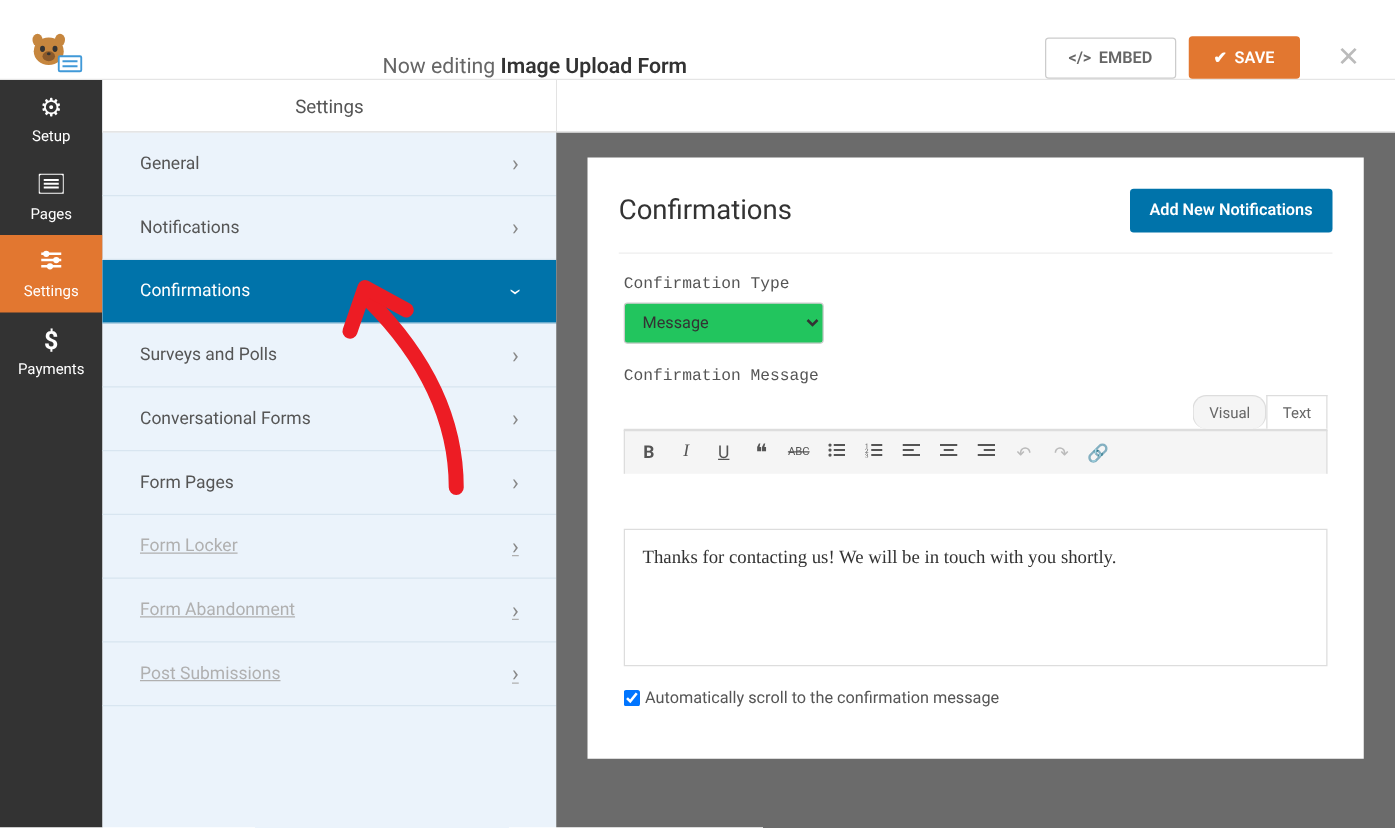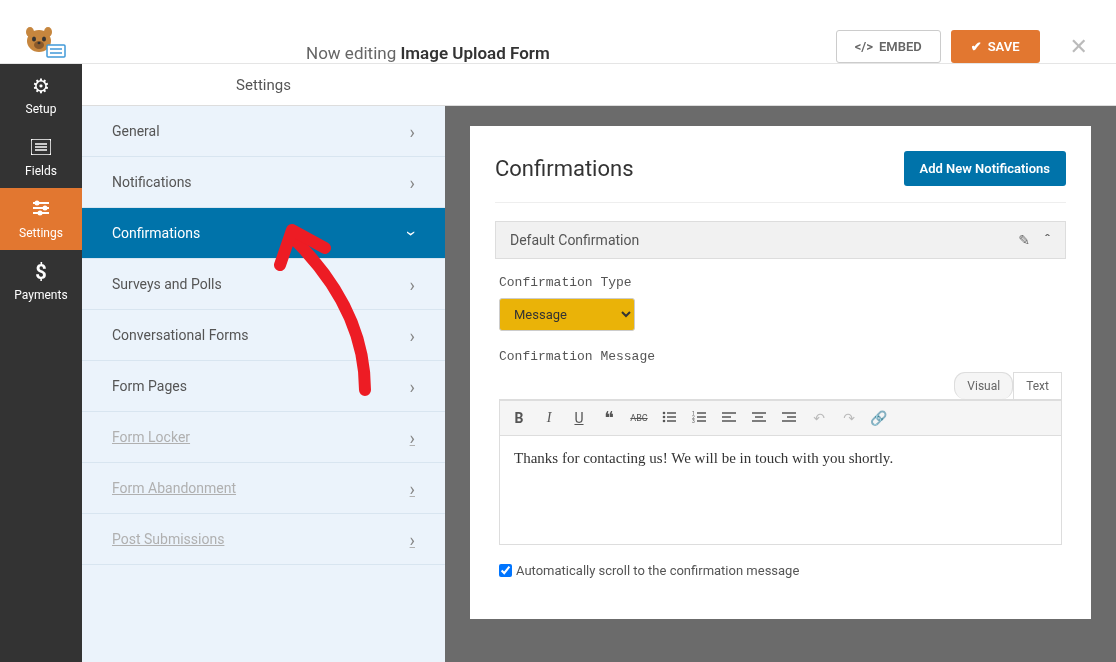--- a/index.html
+++ b/index.html
@@ -32,28 +32,28 @@
     .content-header { height: 42px; background: #fff; border-bottom: 1px solid #ddd; position: absolute; top: 0; left: 0; right: 0; }
     .panel { background: #fff; margin: 20px 25px; padding: 25px; }
     .panel-head { display: flex; justify-content: space-between; align-items: center; padding-bottom: 16px; border-bottom: 1px solid #eee; }
     .panel-title { font-size: 22px; font-weight: 400; color: #333; }
     .btn-add { background: #0073aa; color: #fff; border: none; padding: 10px 16px; font-size: 13px; font-weight: 600; cursor: pointer; border-radius: 3px; }
     
     .confirm-header { background: #f1f1f1; border: 1px solid #ddd; padding: 10px 14px; display: flex; align-items: center; justify-content: space-between; margin-top: 18px; font-size: 14px; color: #555; }
     .confirm-actions { display: flex; gap: 14px; color: #666; }
     .confirm-body { padding: 16px 4px; }
     .field-label { font-size: 13px; color: #555; margin-bottom: 8px; display: block; font-family: Liberation Mono, monospace; }
-    .select-field { width: 136px; padding: 7px 10px; border: 1px solid #ccc; border-radius: 3px; font-size: 13px; color: #333; background: #eab308; margin-bottom: 18px; }
+    .select-field { width: 160px; padding: 7px 10px; border: 1px solid #ccc; border-radius: 3px; font-size: 13px; color: #333; background: #22c55e; margin-bottom: 18px; }
     
     .editor-tabs { display: flex; justify-content: flex-end; gap: 0; border-bottom: 1px solid #ddd; }
     .editor-tab { padding: 6px 12px; font-size: 12px; color: #666; border: 1px solid #ddd; border-bottom: none; background: #fff; cursor: pointer; }
     .editor-tab.active { background: #f5f5f5; border-radius: 11px; }
     .editor-toolbar { background: #f5f5f5; border: 1px solid #ddd; border-bottom: none; padding: 6px 10px; display: flex; gap: 12px; align-items: center; color: #555; font-size: 14px; }
     .editor-toolbar span { cursor: pointer; width: 18px; text-align: center; }
-    .editor-area { border: 1px solid #ddd; min-height: 110px; padding: 14px; font-family: Georgia, serif; font-size: 15px; color: #333; }
+    .editor-area { border: 1px solid #ddd; min-height: 110px; padding: 14px; font-family: Georgia, serif; font-size: 15px; color: #333; margin-top: 44px; }
     .checkbox-row { margin-top: 18px; display: flex; align-items: center; gap: 4px; font-size: 13px; color: #555; }
     
     .annotation-arrow { position: absolute; left: 270px; top: 220px; pointer-events: none; z-index: 50; }
   </style>
 </head>
 <body>
 
 <div class="header">
   <div class="logo">
     <svg width="50" height="40" viewBox="0 0 50 40">
@@ -96,21 +96,21 @@
     </div>
     <div class="sidebar-item">
       <span class="icon">
         <svg width="20" height="16" viewBox="0 0 20 16">
             <rect x="0" y="0" width="20" height="16" rx="2" fill="none" stroke="#fff" stroke-width="1.5"></rect>
             <line x1="4" y1="5" x2="16" y2="5" stroke="#fff" stroke-width="1.5"></line>
             <line x1="4" y1="8" x2="16" y2="8" stroke="#fff" stroke-width="1.5"></line>
             <line x1="4" y1="11" x2="16" y2="11" stroke="#fff" stroke-width="1.5"></line>
           </svg>
       </span>
-      <span>Fields</span>
+      <span>Pages</span>
     </div>
     <div class="sidebar-item active">
       <span class="icon">
         <svg width="20" height="18" viewBox="0 0 20 18">
             <line x1="2" y1="4" x2="18" y2="4" stroke="#fff" stroke-width="2"></line>
             <circle cx="6" cy="4" r="2.5" fill="#fff"></circle>
             <line x1="2" y1="9" x2="18" y2="9" stroke="#fff" stroke-width="2"></line>
             <circle cx="14" cy="9" r="2.5" fill="#fff"></circle>
             <line x1="2" y1="14" x2="18" y2="14" stroke="#fff" stroke-width="2"></line>
             <circle cx="9" cy="14" r="2.5" fill="#fff"></circle>
@@ -163,27 +163,20 @@
         <span class="chev">›</span>
       </div>
   </div>
 
   <div class="content">
     <div class="content-header"></div>
     <div class="panel">
       <div class="panel-head">
         <h2 class="panel-title">Confirmations</h2>
         <button class="btn-add">Add New Notifications</button>
-      </div>
-      <div class="confirm-header">
-        <span>Default Confirmation</span>
-        <div class="confirm-actions">
-          <span>✎</span>
-          <span style="font-weight:bold;">ˆ</span>
-        </div>
       </div>
       <div class="confirm-body">
         <label class="field-label">Confirmation Type</label>
         <select class="select-field">
           <option>Message</option>
         </select>
         <label class="field-label">Confirmation Message</label>
         <div class="editor-tabs">
           <div class="editor-tab active">Visual</div>
           <div class="editor-tab">Text</div>

